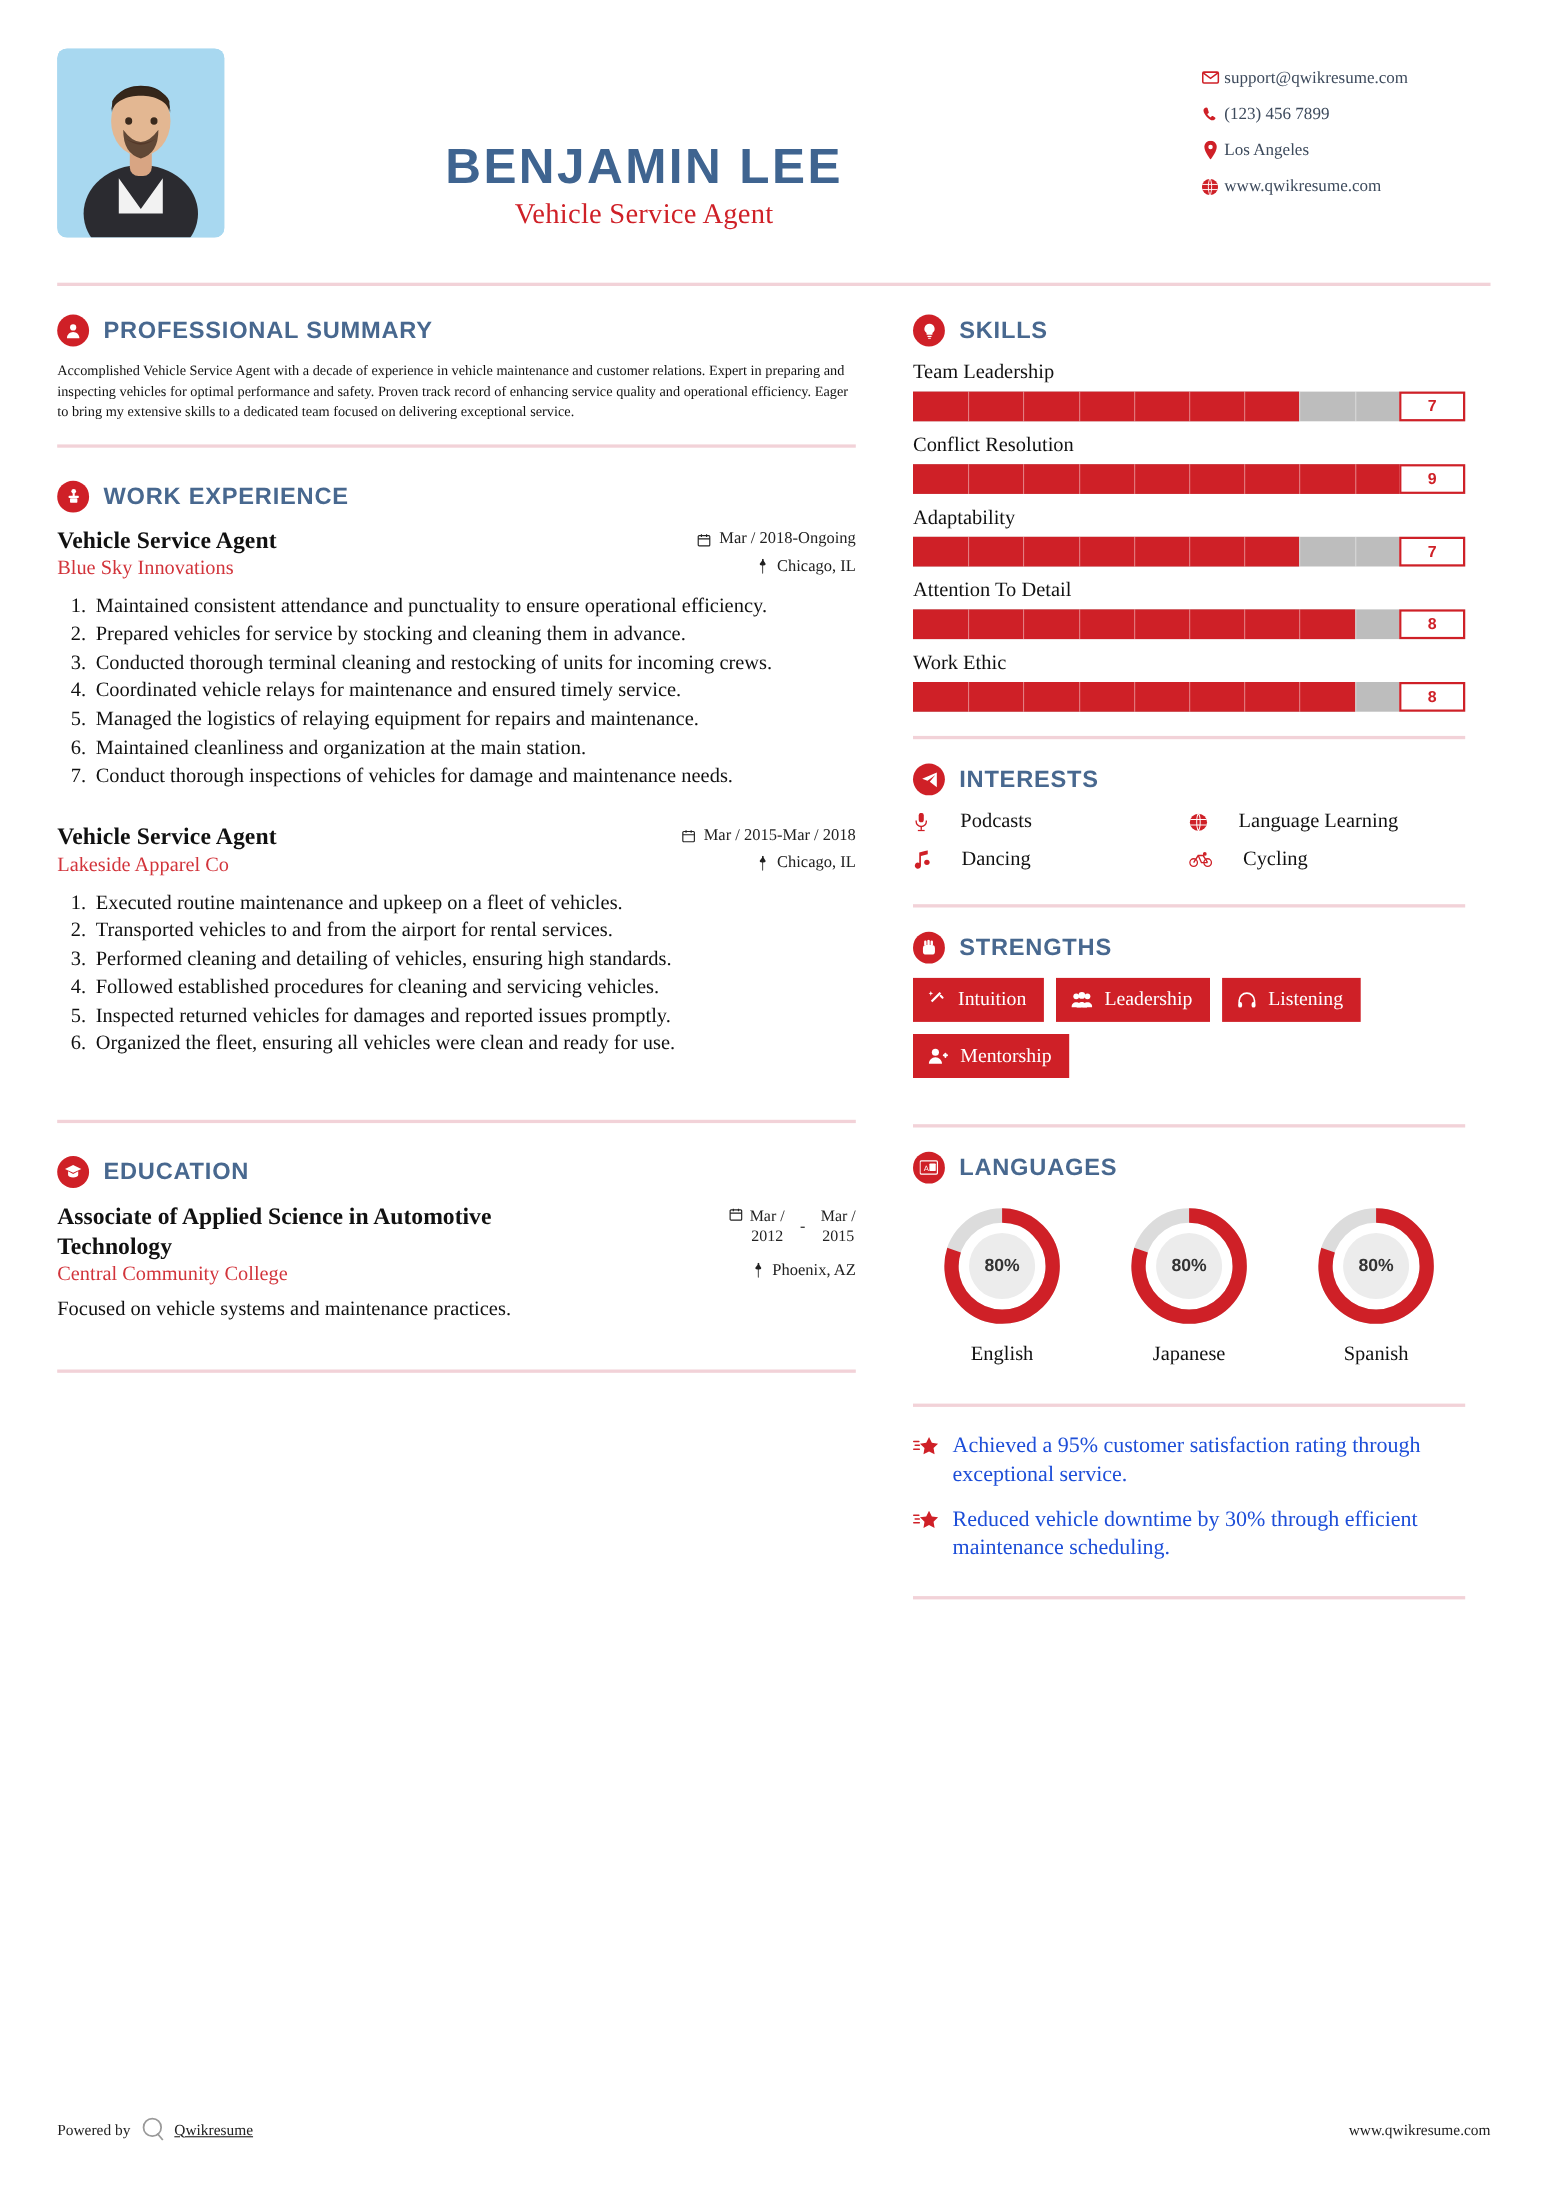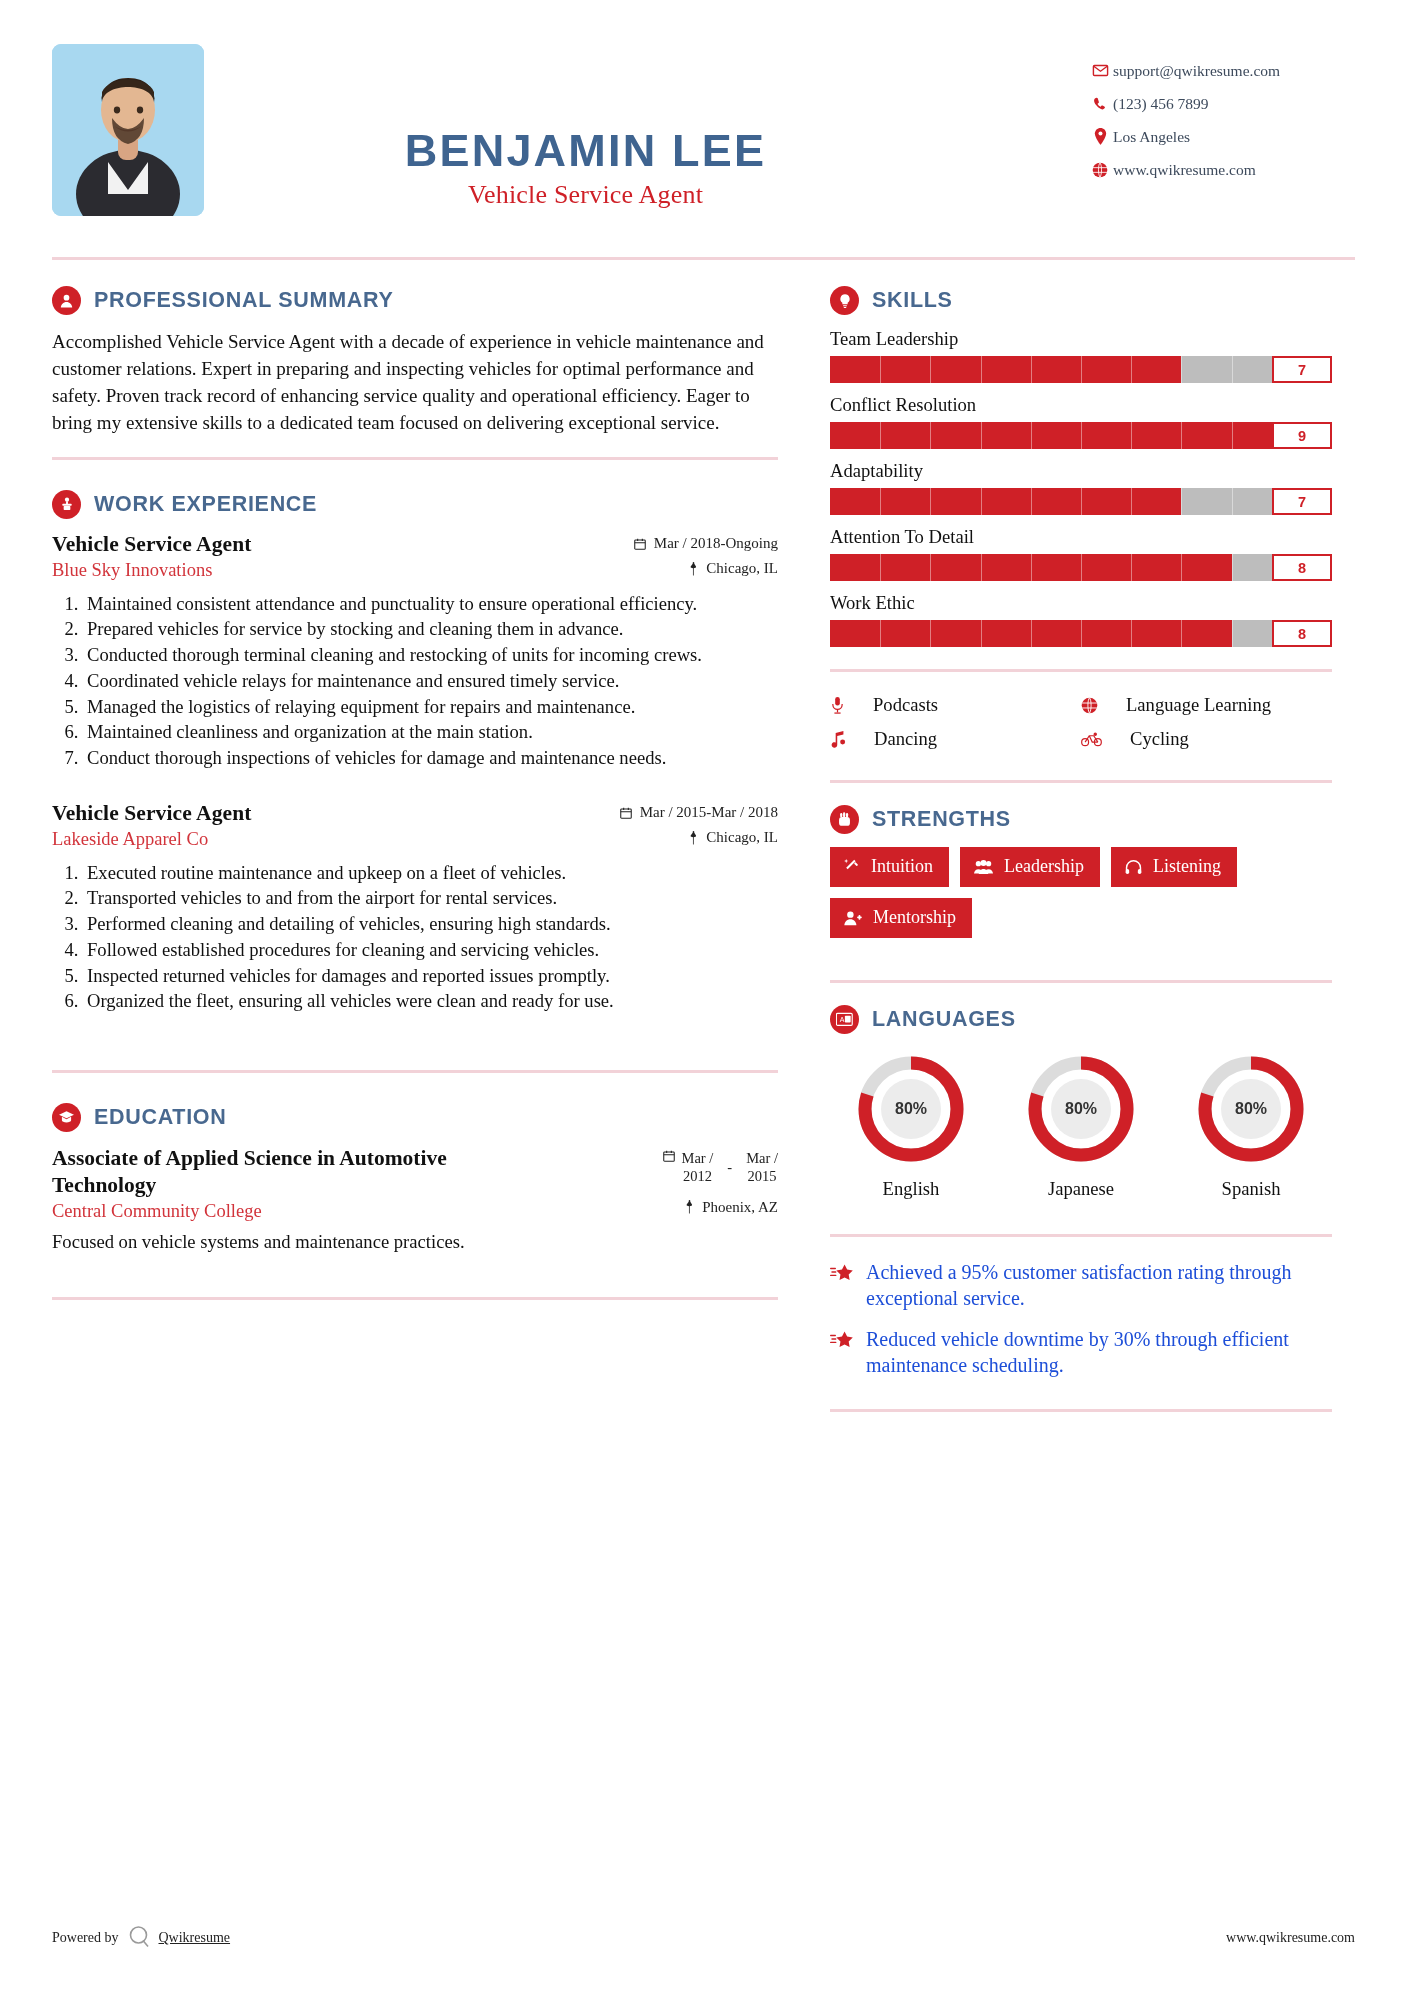--- a/index.html
+++ b/index.html
@@ -112,21 +112,21 @@
     font-family: "Liberation Sans", sans-serif;
     font-size: 21.5px;
     font-weight: bold;
     letter-spacing: .7px;
     color: #4a6versus;
     color: #48688f;
   }
 
   
   .summary-text {
-    font-size: 19px;
+    font-size: 13px;
     line-height: 1.43;
     color: #111;
     margin-bottom: 8px;
   }
 
   .sec-gap  { height: 30px; }
 
   
   .exp-item { margin-bottom: 6px; }
   .exp-row {
@@ -668,20 +668,28 @@
                 <div class="skill-seg" style="left: 80%;"></div>
                 <div class="skill-seg" style="left: 90%;"></div>
               </div>
               <div class="skill-val">8</div>
             </div>
           </div>
         </div>
 
       <div class="hr right-hr"></div>
 
+      <div class="sec-head">
+        <span class="sec-icon">
+          <svg width="16" height="16" viewBox="0 0 24 24" fill="#fff">
+            <path d="M22 2L2 10.5l7.2 2.6L20 5.4l-7.6 9.2L22 22z"></path>
+          </svg>
+        </span>
+        <span class="sec-title">INTERESTS</span>
+      </div>
 
       <div class="interests-grid">
         <div class="interest">
           <span>
             <svg width="15" height="17" viewBox="0 0 18 22" fill="#cf2027">
               <rect x="6" y="0" width="6" height="11" rx="3"></rect>
               <path d="M3 9v1a6 6 0 0012 0V9" stroke="#cf2027" stroke-width="1.6" fill="none"></path>
               <rect x="8.2" y="16" width="1.6" height="4"></rect>
                 <rect x="5" y="20" width="8" height="1.6"></rect>
             </svg>

